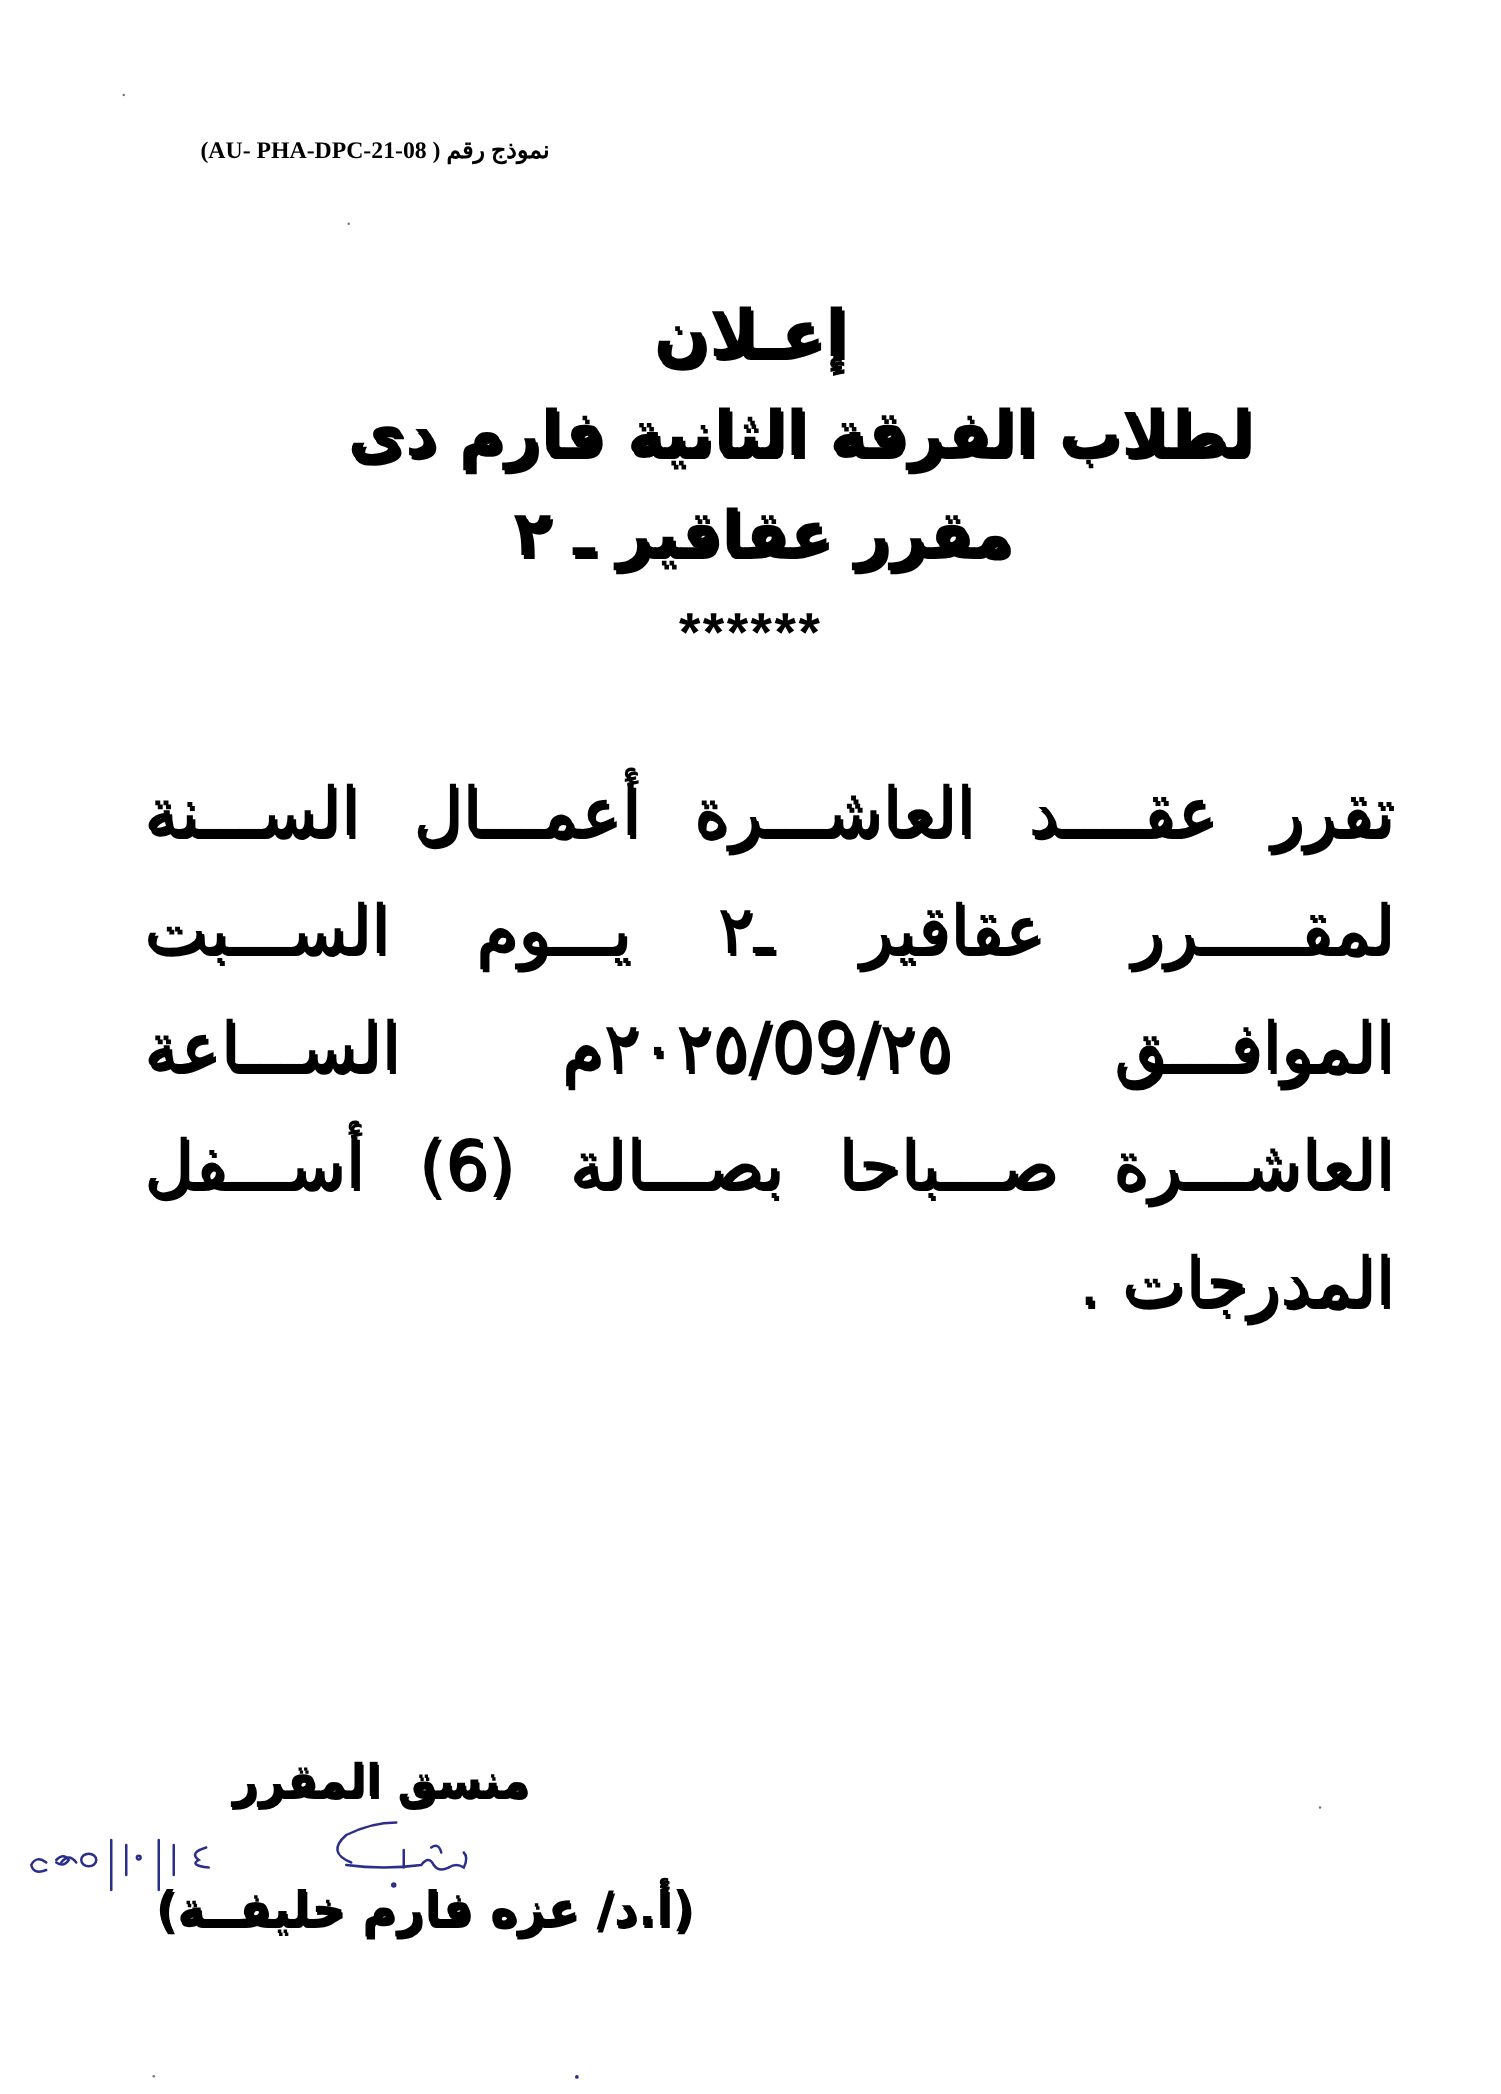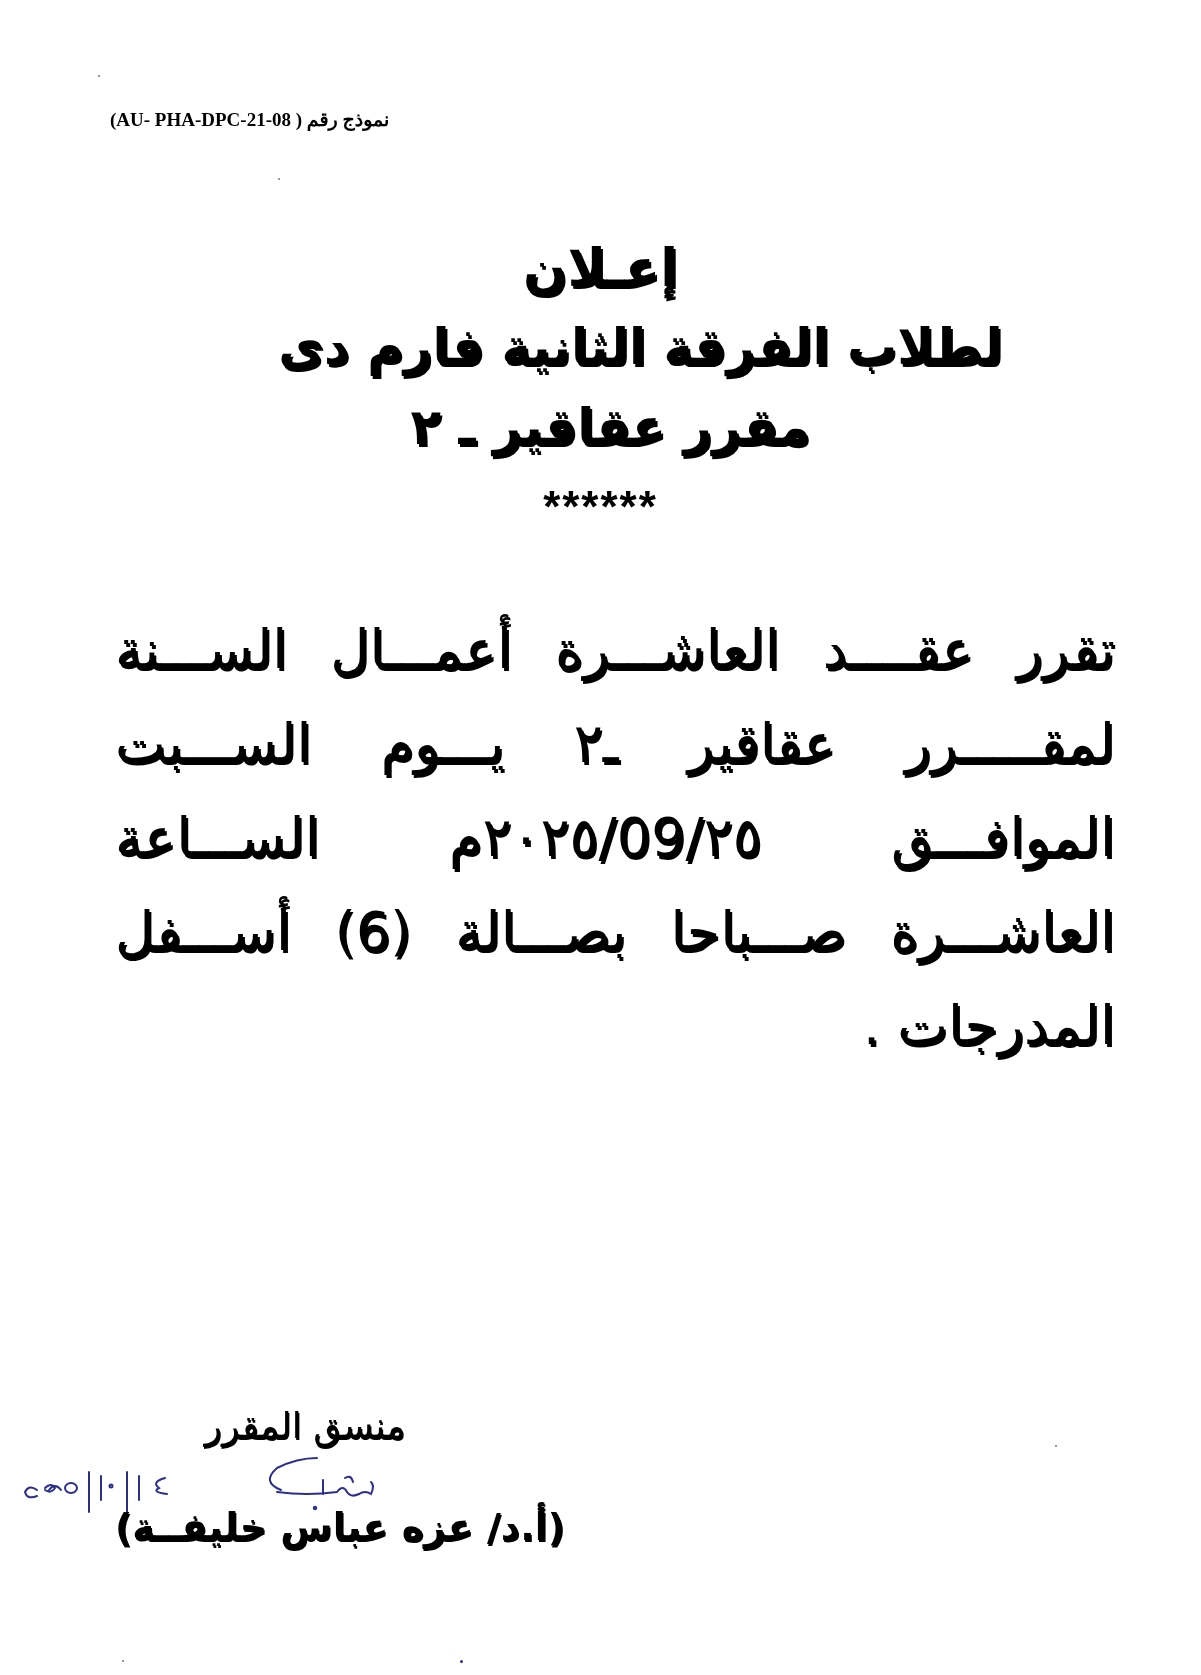--- a/index.html
+++ b/index.html
@@ -1,37 +1,37 @@
 <!DOCTYPE html>
 <html><head>
 <meta charset="utf-8">
 <style>
   html, body { margin: 0; padding: 0; background: #ffffff; }
   body { width: 1201px; height: 1675px; position: relative; overflow: hidden;
          font-family: "DejaVu Sans", sans-serif; color: #000; }
   .abs { position: absolute; }
   .form-code { left: 110px; top: 108px; width: 380px; font-family: "Liberation Serif", serif;
-               font-weight: bold; font-size: 19px; direction: rtl; text-align: left; white-space: nowrap; }
+               font-weight: bold; font-size: 19px; direction: rtl; text-align: center; white-space: nowrap; }
   .title { left: 0; width: 1201px; text-align: center; direction: rtl; font-weight: bold;
            font-family: "DejaVu Sans", sans-serif; text-shadow: 2px 3px 0 #000; letter-spacing: 0; }
   .t1 { top: 238px; font-size: 52px; text-align: center; }
   .t2 { top: 318px; font-size: 50px; left: 40px; }
   .t3 { top: 398px; font-size: 50px; left: 10px; }
   .stars { top: 482px; left: 0; width: 1201px; text-align: center; font-family: "Liberation Sans", sans-serif;
            font-weight: bold; font-size: 44px; letter-spacing: 2px; }
   .body-line { right: 86px; width: 1000px; direction: rtl; text-align: justify; text-align-last: justify;
                font-family: "DejaVu Sans", sans-serif; font-size: 54px; text-shadow: 2px 3px 0 #000;
                white-space: nowrap; }
   .b1 { top: 618px; }
   .b2 { top: 712px; }
   .b3 { top: 806px; }
   .b4 { top: 900px; }
   .b5 { top: 994px; width: auto; text-align: left; text-align-last: right; }
   .sig-title { left: 180px; top: 1405px; width: 250px; direction: rtl; text-align: center;
-               font-weight: normal; font-size: 36px; text-shadow: 1px 2px 0 #000; }
+               font-weight: bold; font-size: 36px; text-shadow: 1px 2px 0 #000; }
   .handwritten { left: 15px; top: 1450px; width: 420px; height: 90px; }
   .sig-name { left: 110px; top: 1505px; width: 460px; direction: rtl; text-align: center;
               font-weight: bold; font-size: 38px; text-shadow: 1px 2px 0 #000; }
   .speck { position: absolute; background: #777; border-radius: 50%; }
 </style>
 </head>
 <body>
 
 <div class="abs form-code">نموذج رقم ( AU- PHA-DPC-21-08)</div>
 
@@ -66,19 +66,19 @@
       <path d="M266 40 q-20 -8 -4 -22 q20 -10 40 -10"></path>
       <path d="M262 42 q30 4 60 0 q6 -8 10 0 q4 6 12 2"></path>
       <path d="M308 30 l0 14"></path>
       <path d="M330 28 q6 -4 8 4"></path>
       <path d="M344 44 q6 -4 12 0 q4 -8 0 -12"></path>
       <circle cx="300" cy="58" r="1.2"></circle>
     </g>
   </svg>
 </div>
 
-<div class="abs sig-name">(أ.د/ عزه عباس خليفــة)</div>
+<div class="abs sig-name">(أ.د/ عزه فارم خليفــة)</div>
 
 <div class="speck" style="left:98px;top:75px;width:2px;height:2px;"></div>
 <div class="speck" style="left:278px;top:178px;width:2px;height:2px;"></div>
 <div class="speck" style="left:460px;top:1660px;width:3px;height:3px;background:#2b2f8a;"></div>
 <div class="speck" style="left:122px;top:1660px;width:2px;height:2px;"></div>
 <div class="speck" style="left:1055px;top:1445px;width:2px;height:2px;"></div>
 
 </body></html>

